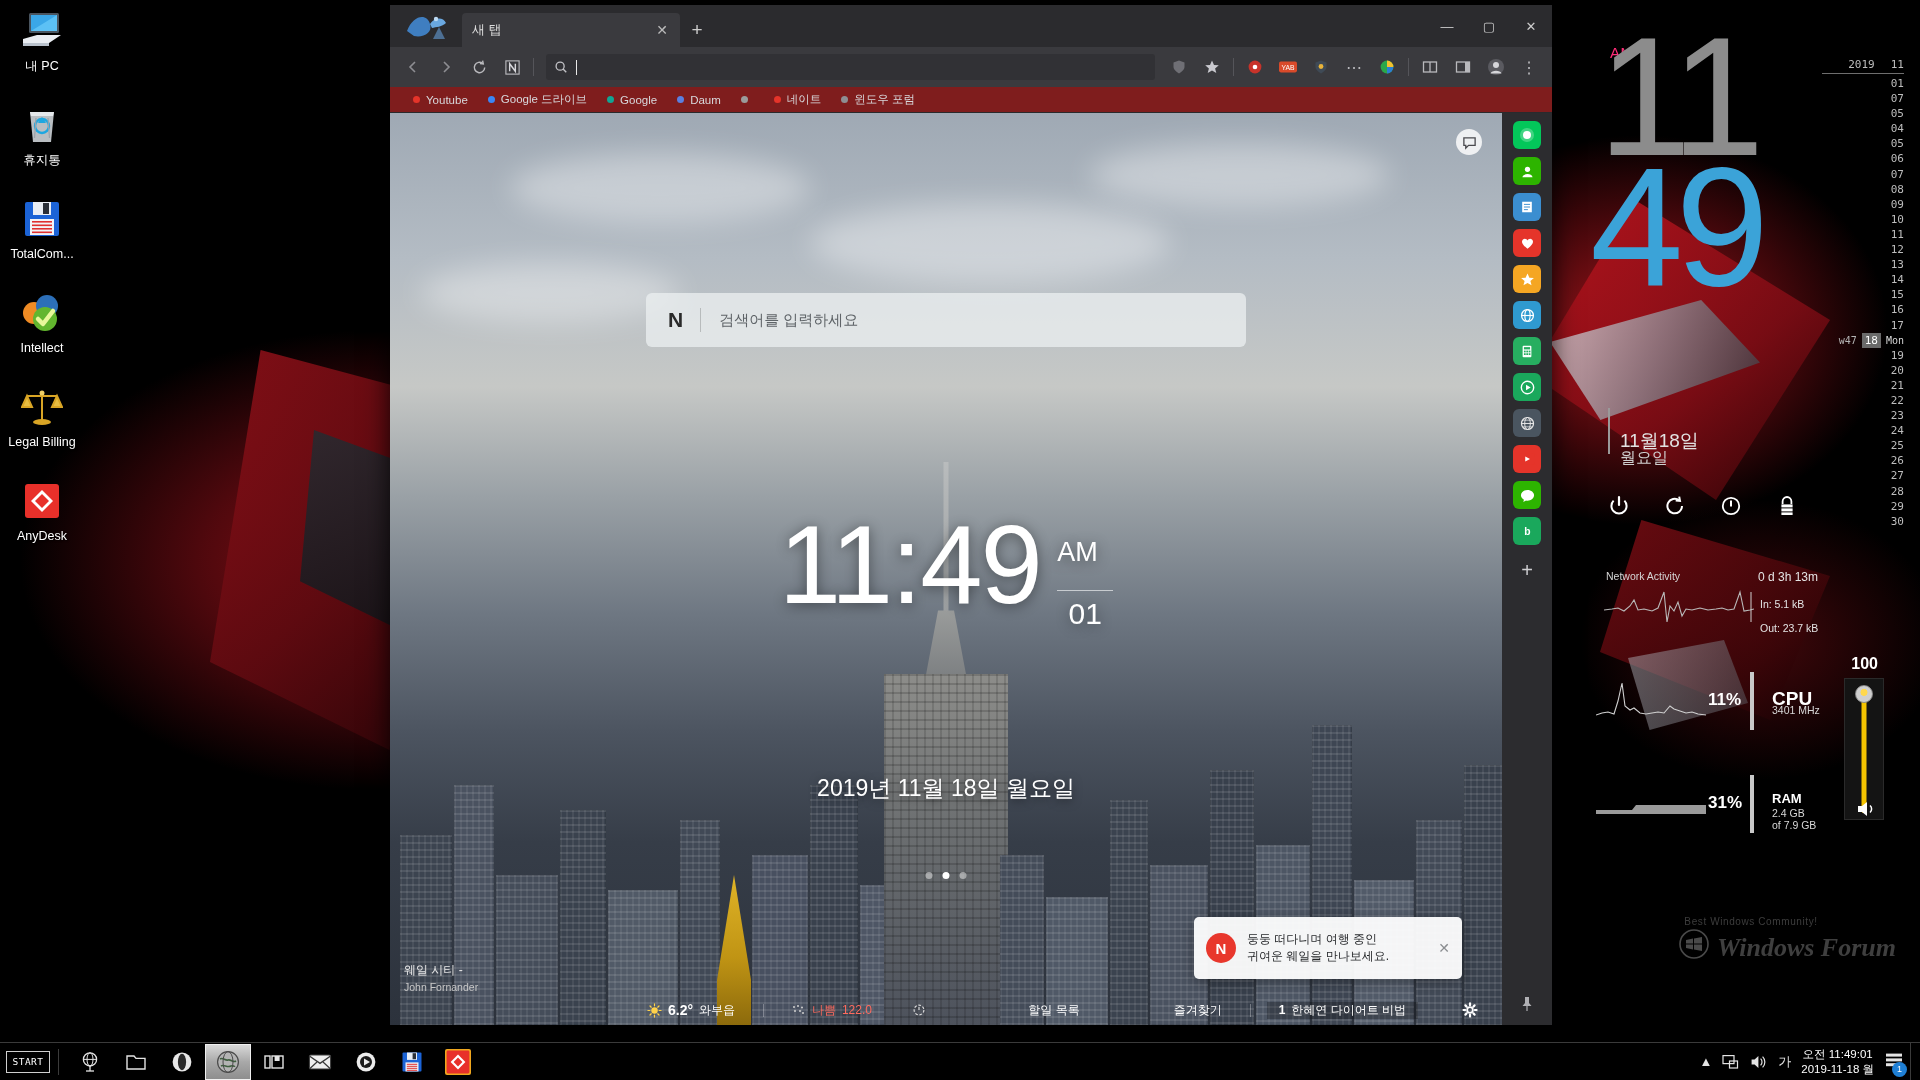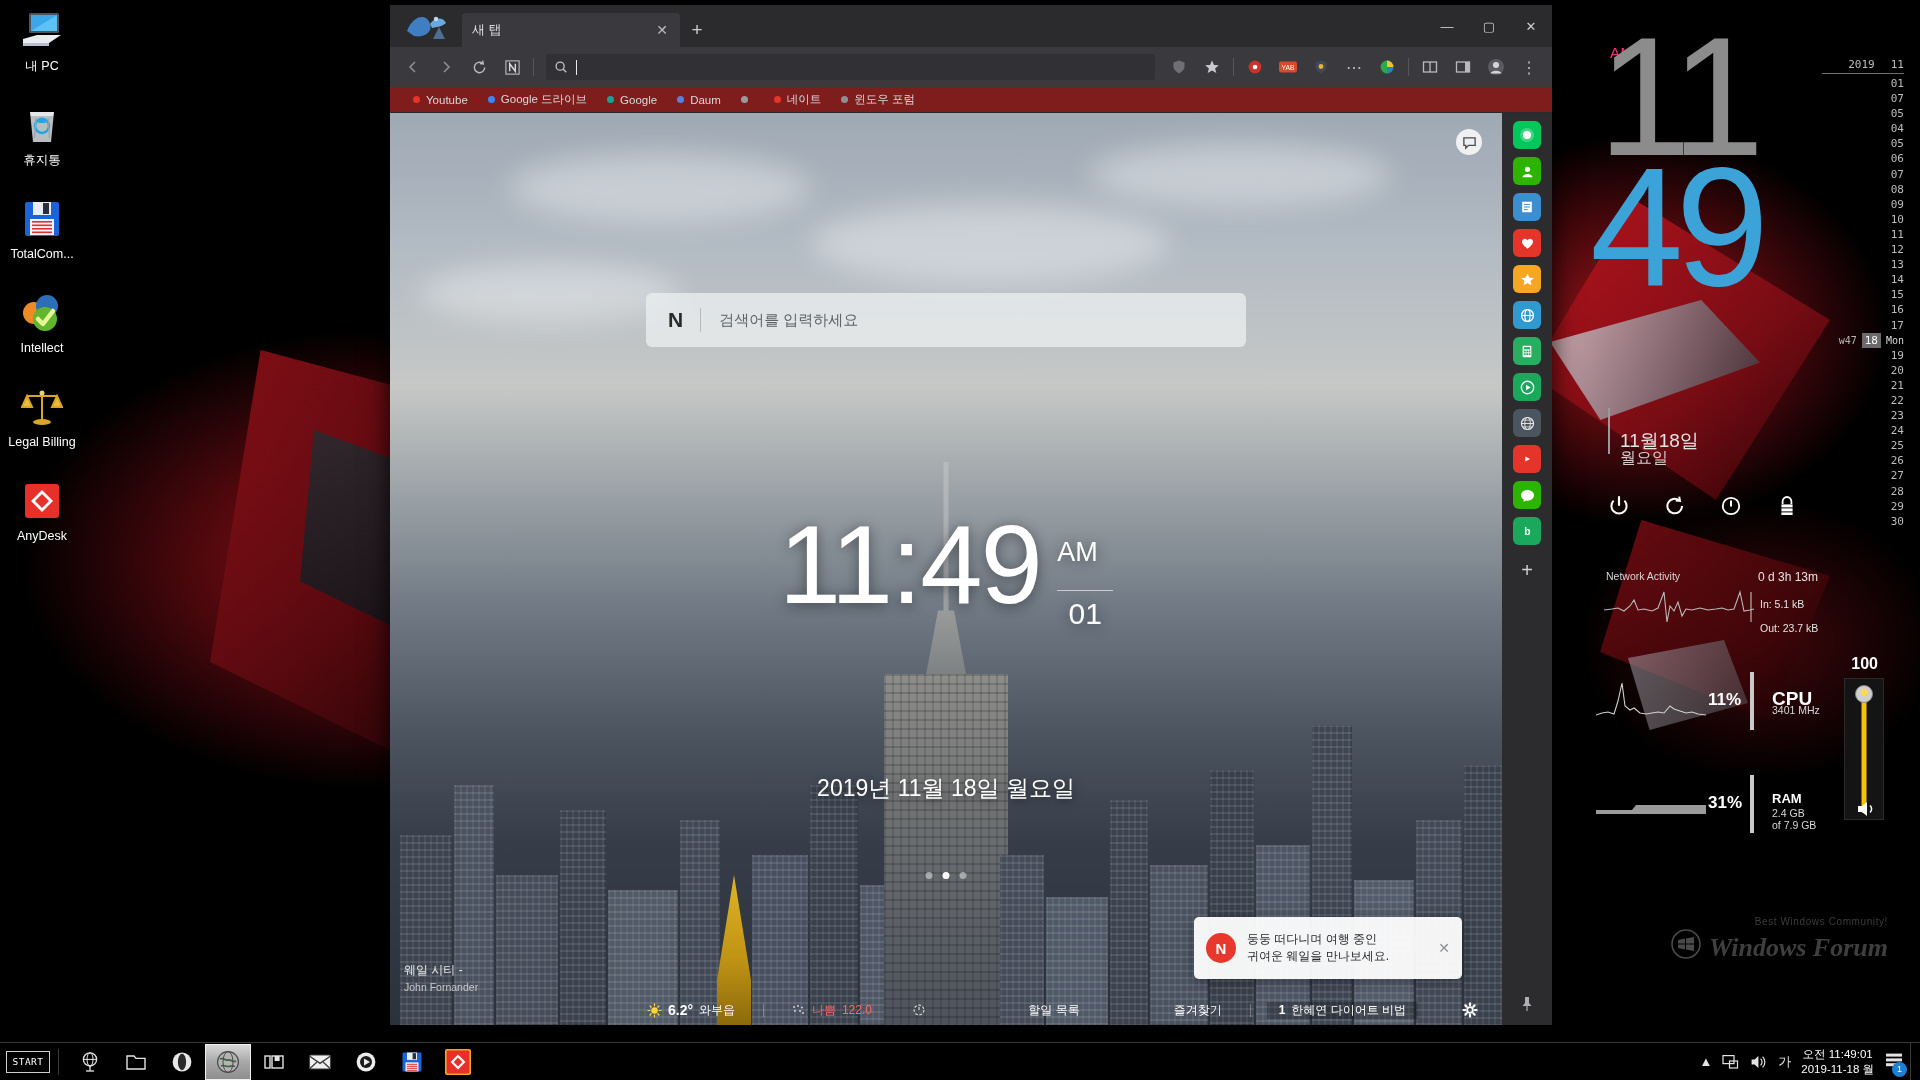--- a/index.html
+++ b/index.html
@@ -230,21 +230,21 @@
   .rm-vol-track { position: absolute; right: 36px; top: 678px; width: 40px; height: 142px;
     background: #141414; border: 1px solid #2a2a2a; }
   .rm-vol-fill { position: absolute; left: 50%; transform: translateX(-50%); bottom: 6px;
     width: 5px; background: #f5c400; border-radius: 2px; }
   .rm-vol-knob { position: absolute; left: 50%; transform: translateX(-50%); top: 6px;
     width: 18px; height: 18px; border-radius: 50%;
     background: radial-gradient(circle at 50% 40%, #ffd84d 0 26%, #cfcfcf 30% 100%);
     border: 1px solid #8b8b8b; }
   .rm-spk { position: absolute; right: 42px; top: 800px; }
 
-  .rm-wf { position: absolute; right: 32px; bottom: 64px; width: 290px; text-align: right; }
+  .rm-wf { position: absolute; right: 24px; bottom: 64px; width: 290px; text-align: center; }
   .rm-wf-sub { color: #3d3d3d; font-size: 10px; letter-spacing: .6px; margin-bottom: 2px; }
   .rm-wf-main { color: #3f3f3f; font-size: 26px; font-weight: bold; font-style: italic;
     font-family: "Liberation Serif", serif; display: flex; align-items: center; justify-content: flex-end; gap: 8px; }
 
   
   .taskbar { position: absolute; left: 0; bottom: 0; width: 1920px; height: 38px;
     background: #000; border-top: 1px solid #3a3a3a; display: flex; align-items: center; }
   .start-btn { margin-left: 6px; width: 44px; height: 22px; border: 1px solid #cfcfcf;
     color: #fff; font-size: 9.5px; letter-spacing: .5px; display: flex; align-items: center;
     justify-content: center; font-family: "DejaVu Sans Mono", monospace; cursor: pointer; }

